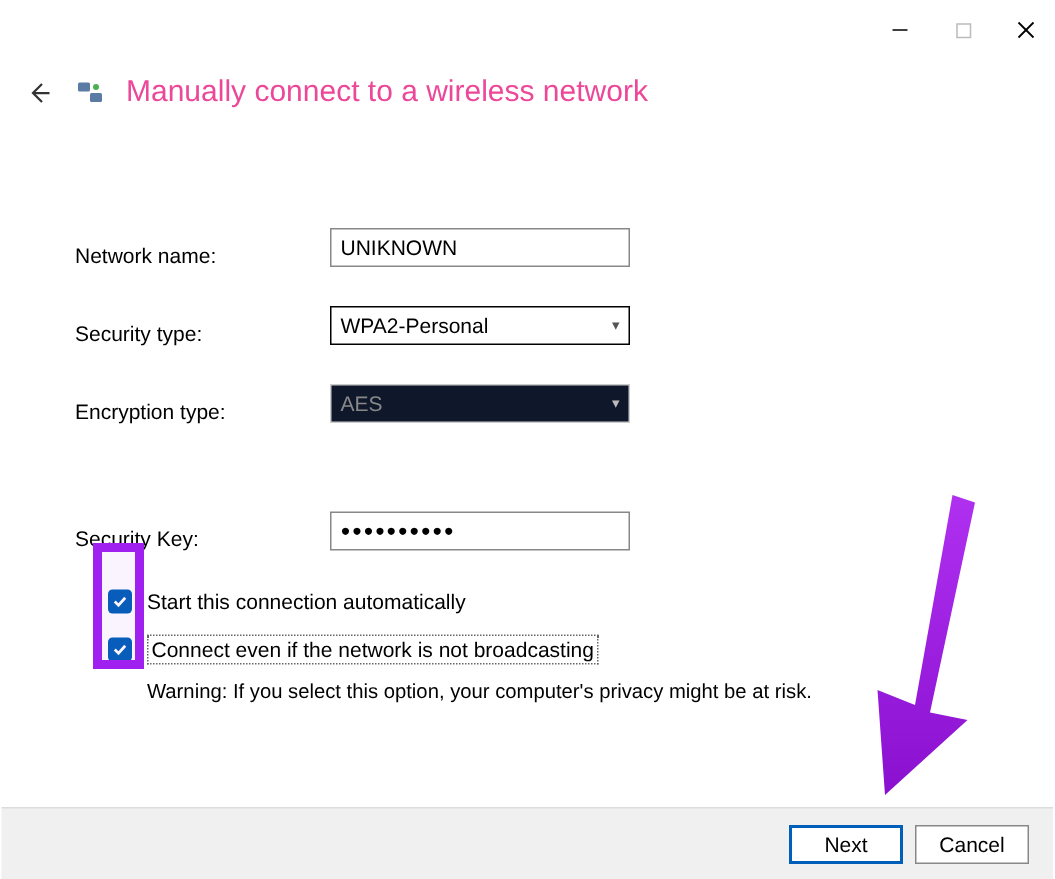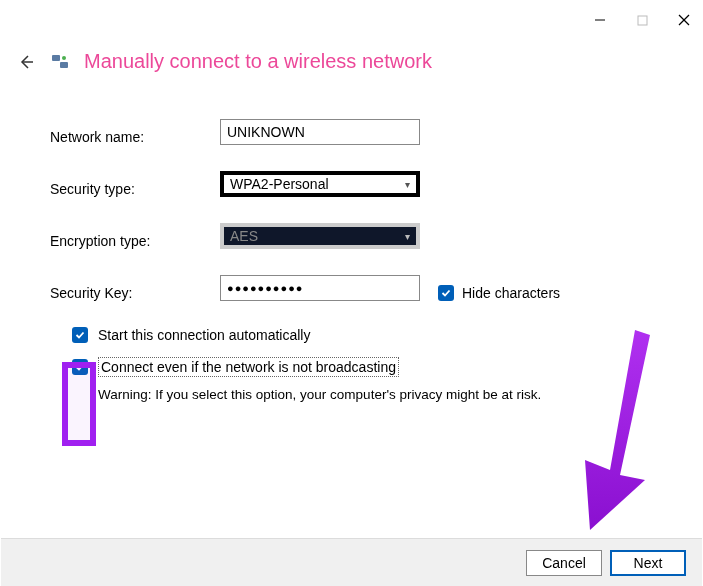--- a/index.html
+++ b/index.html
@@ -70,25 +70,26 @@
       width: 170px;
       color: #000;
     }
     .text-input {
       width: 200px;
       height: 26px;
       border: 1px solid #888;
       padding: 2px 6px;
       font-size: 14px;
       font-family: inherit;
+      margin-top: 33px;
     }
     .select-wrap {
       width: 200px;
       height: 26px;
-      border: 4px solid #000000;
+      border: 1px solid #000000;
       display: flex;
       align-items: center;
       justify-content: space-between;
       padding: 0 6px;
       background: #fff;
     }
     .select-wrap.disabled {
       background: #0f172a;
       color: #888;
       border-color: #ccc;
@@ -242,28 +243,20 @@
     <div class="form-label">Encryption type:</div>
     <div class="select-wrap disabled">
       <span>AES</span>
       <span class="chevron-down">▾</span>
     </div>
   </div>
 
   <div class="form-row">
     <div class="form-label">Security Key:</div>
     <div class="text-input pw-dots" style="display:flex;align-items:center;">●●●●●●●●●●</div>
-    <div class="checkbox-wrap" style="margin-left:18px;">
-      <div class="cb">
-        <svg width="10" height="10" viewBox="0 0 10 10">
-            <path d="M1.5 5 L4 7.5 L8.5 2.5" fill="none" stroke="#fff" stroke-width="1.8"></path>
-          </svg>
-      </div>
-      <span>Hide characters</span>
-    </div>
   </div>
 
   <div class="checkbox-block">
     <div class="checkbox-line">
       <div class="cb">
         <svg width="10" height="10" viewBox="0 0 10 10">
             <path d="M1.5 5 L4 7.5 L8.5 2.5" fill="none" stroke="#fff" stroke-width="1.8"></path>
           </svg>
       </div>
       <span>Start this connection automatically</span>
@@ -286,15 +279,15 @@
   <defs>
     <linearGradient id="ag" x1="0" y1="0" x2="0" y2="1">
       <stop offset="0%" stop-color="#b030f0"></stop>
       <stop offset="100%" stop-color="#8a10d0"></stop>
     </linearGradient>
   </defs>
   <path d="M 95 10 L 70 150 L 45 140 L 50 210 L 105 160 L 80 155 L 110 15 Z" fill="url(#ag)"></path>
 </svg>
 
 <div class="footer">
+  <button class="footer-btn primary">Next</button>
   <button class="footer-btn">Cancel</button>
-  <button class="footer-btn primary">Next</button>
 </div>
 
 </body></html>

